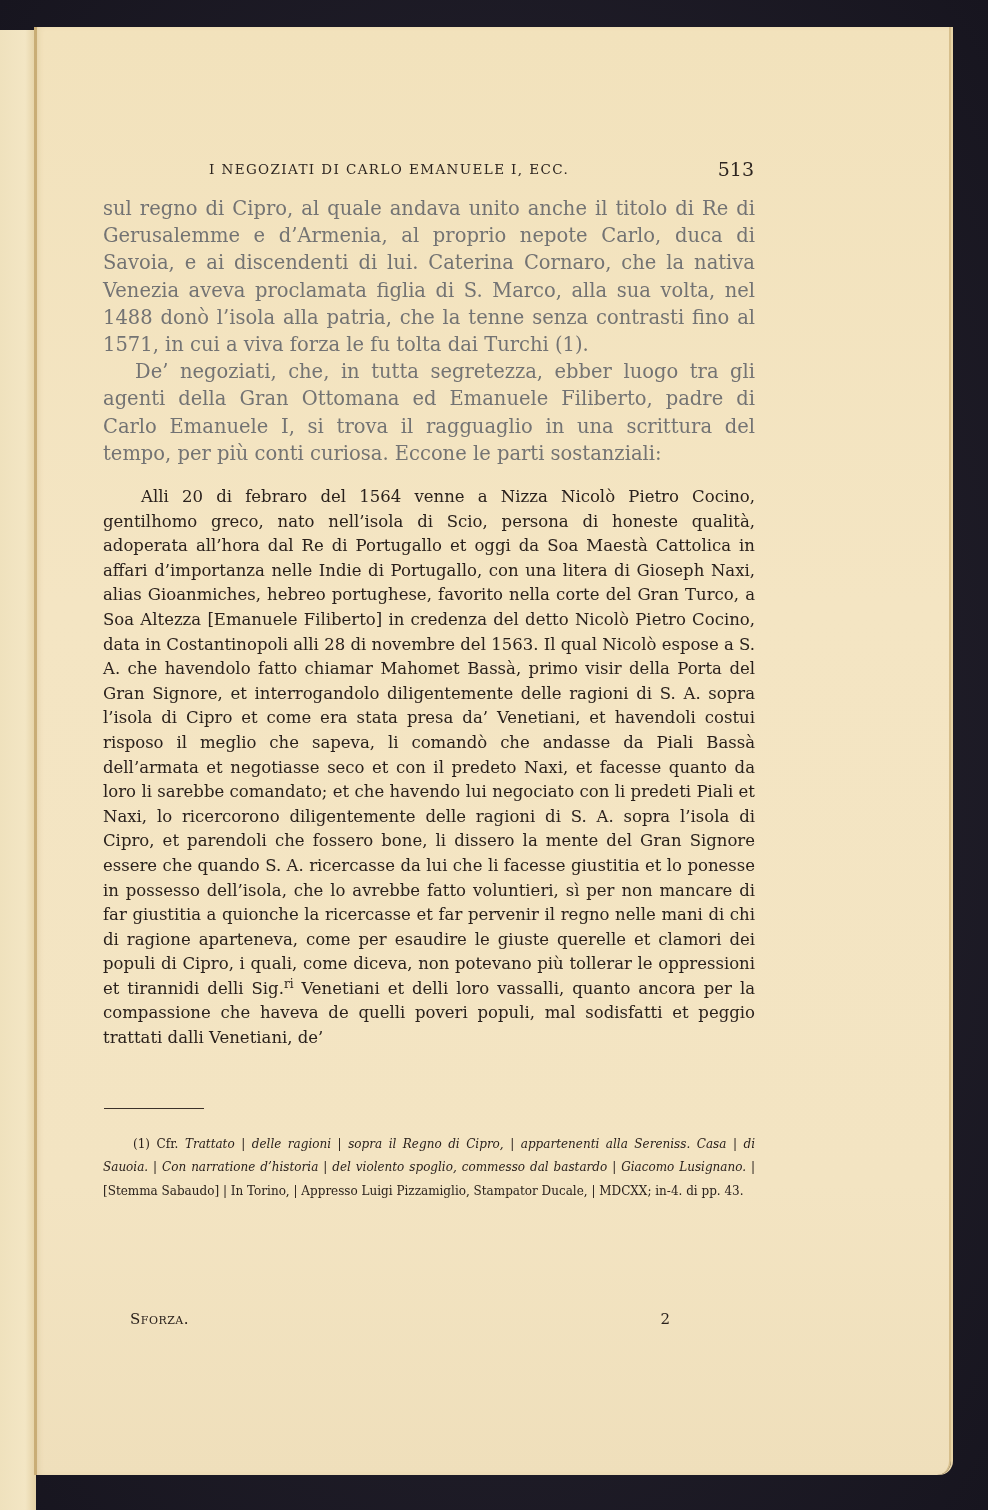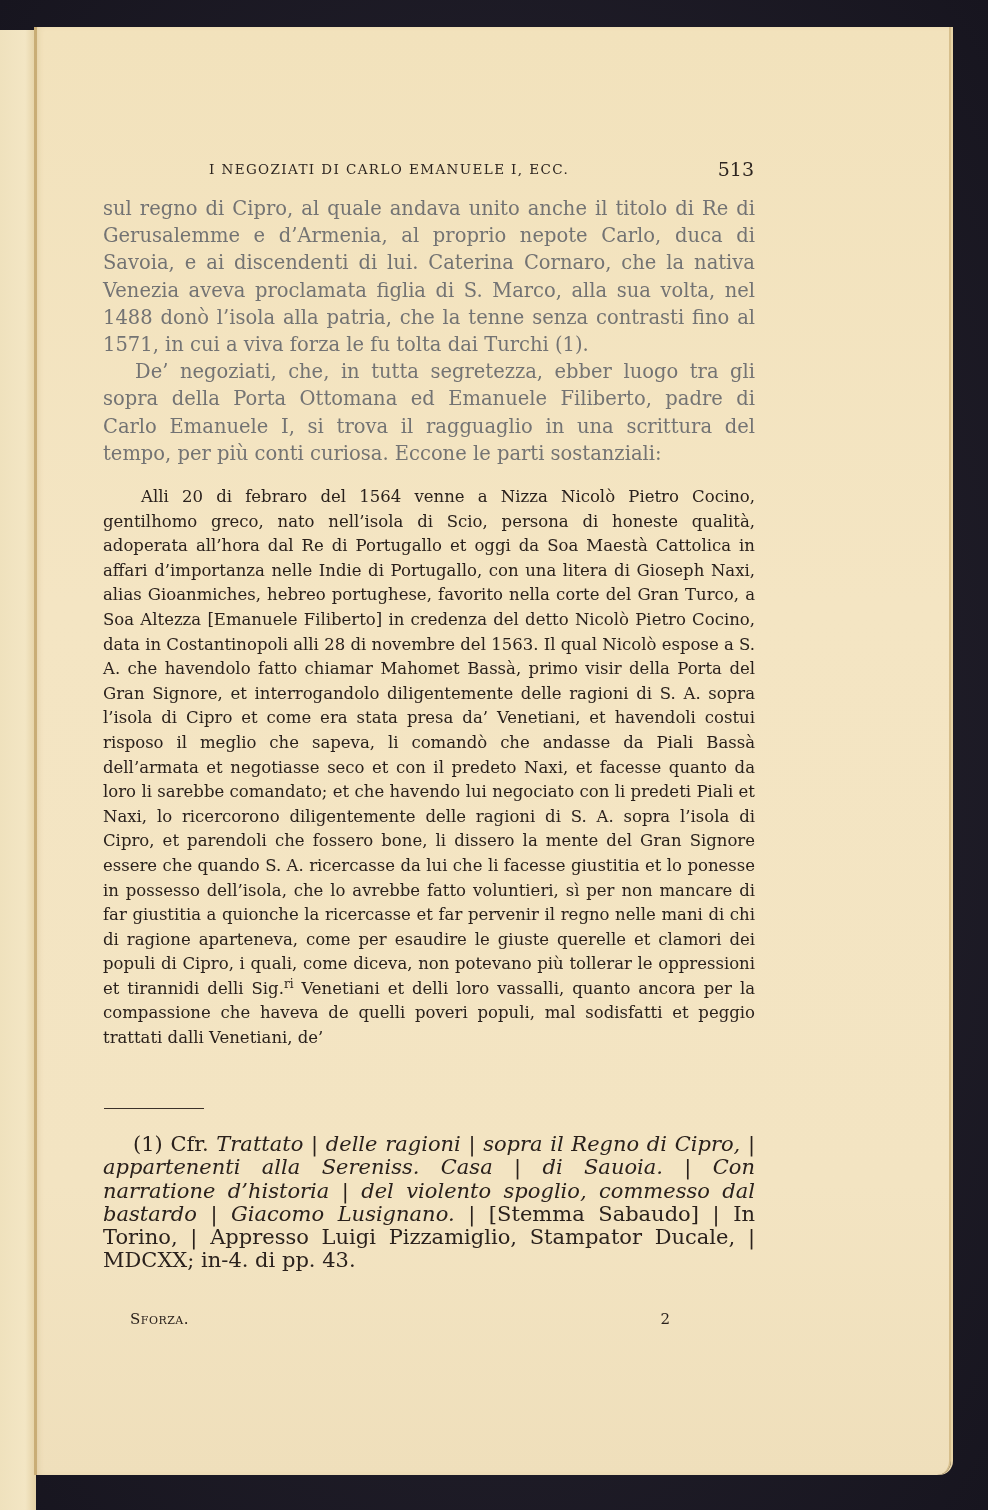--- a/index.html
+++ b/index.html
@@ -93,21 +93,21 @@
       width: 100px;
       height: 1px;
       background: #3b312a;
     }
     .footnote {
       position: absolute;
       left: 103px;
       top: 1133px;
       width: 652px;
       color: #2a211c;
-      font-size: 21px;
+      font-size: 12px;
       line-height: 23.3px;
       text-align: justify;
     }
     .footnote p { margin: 0; text-indent: 30px; }
     .footnote i { font-style: italic; }
     .signature {
       position: absolute;
       left: 130px;
       top: 1310px;
       width: 540px;
@@ -126,21 +126,21 @@
 
 <div class="page"></div>
 
 <div class="running-head">
   <span class="title">I NEGOZIATI DI CARLO EMANUELE I, ECC.</span>
   <span class="folio">513</span>
 </div>
 
 <div class="body-text main-text">
   <p>sul regno di Cipro, al quale andava unito anche il titolo di Re di Gerusalemme e d’Armenia, al proprio nepote Carlo, duca di Savoia, e ai discendenti di lui. Caterina Cornaro, che la nativa Venezia aveva proclamata figlia di S. Marco, alla sua volta, nel 1488 donò l’isola alla patria, che la tenne senza contrasti fino al 1571, in cui a viva forza le fu tolta dai Turchi (1).</p>
-  <p class="indent">De’ negoziati, che, in tutta segretezza, ebber luogo tra gli sopra della Porta Ottomana ed Emanuele Filiberto, padre di Carlo Emanuele I, si trova il ragguaglio in una scrittura del tempo, per più conti curiosa. Eccone le parti sostanziali:</p>
+  <p class="indent">De’ negoziati, che, in tutta segretezza, ebber luogo tra gli agenti della Gran Ottomana ed Emanuele Filiberto, padre di Carlo Emanuele I, si trova il ragguaglio in una scrittura del tempo, per più conti curiosa. Eccone le parti sostanziali:</p>
 </div>
 
 <div class="quote-text">
   <p><span>Alli 20 di febraro del 1564 venne a Nizza Nicolò Pietro Cocino, gentilhomo greco, nato nell’isola di Scio, persona di honeste qualità, adoperata all’hora dal Re di Portugallo et oggi da Soa Maestà Cattolica in affari d’importanza nelle Indie di Portugallo, con una litera di Gioseph Naxi, alias Gioanmiches, hebreo portughese, favorito nella corte del Gran Turco, a Soa Altezza [Emanuele Filiberto] in credenza del detto Nicolò Pietro Cocino, data in Costantinopoli alli 28 di novembre del 1563. Il qual Nicolò espose a S. A. che havendolo fatto chiamar Mahomet Bassà, primo visir della Porta del Gran Signore, et interrogandolo diligentemente delle ragioni di S. A. sopra l’isola di Cipro et come era stata presa da’ Venetiani, et havendoli costui risposo il meglio che sapeva, li comandò che andasse da Piali Bassà dell’armata et negotiasse seco et con il predeto Naxi, et facesse quanto da loro li sarebbe comandato; et che havendo lui negociato con li predeti Piali et Naxi, lo ricercorono diligentemente delle ragioni di S. A. sopra l’isola di Cipro, et parendoli che fossero bone, li dissero la mente del Gran Signore essere che quando S. A. ricercasse da lui che li facesse giustitia et lo ponesse in possesso dell’isola, che lo avrebbe fatto voluntieri, sì per non mancare di far giustitia a quionche la ricercasse et far pervenir il regno nelle mani di chi di ragione aparteneva, come per esaudire le giuste querelle et clamori dei populi di Cipro, i quali, come diceva, non potevano più tollerar le oppressioni et tirannidi delli Sig.</span><sup>ri</sup><span> Venetiani et delli loro vassalli, quanto ancora per la compassione che haveva de quelli poveri populi, mal sodisfatti et peggio trattati dalli Venetiani, de’</span></p>
 </div>
 
 <div class="rule"></div>
 
 <div class="footnote">
   <p><span>(1) Cfr. </span><i>Trattato | delle ragioni | sopra il Regno di Cipro, | appartenenti alla Sereniss. Casa | di Sauoia. | Con narratione d’historia | del violento spoglio, commesso dal bastardo | Giacomo Lusignano.</i><span> | [Stemma Sabaudo] | In Torino, | Appresso Luigi Pizzamiglio, Stampator Ducale, | MDCXX; in-4. di pp. 43.</span></p>

